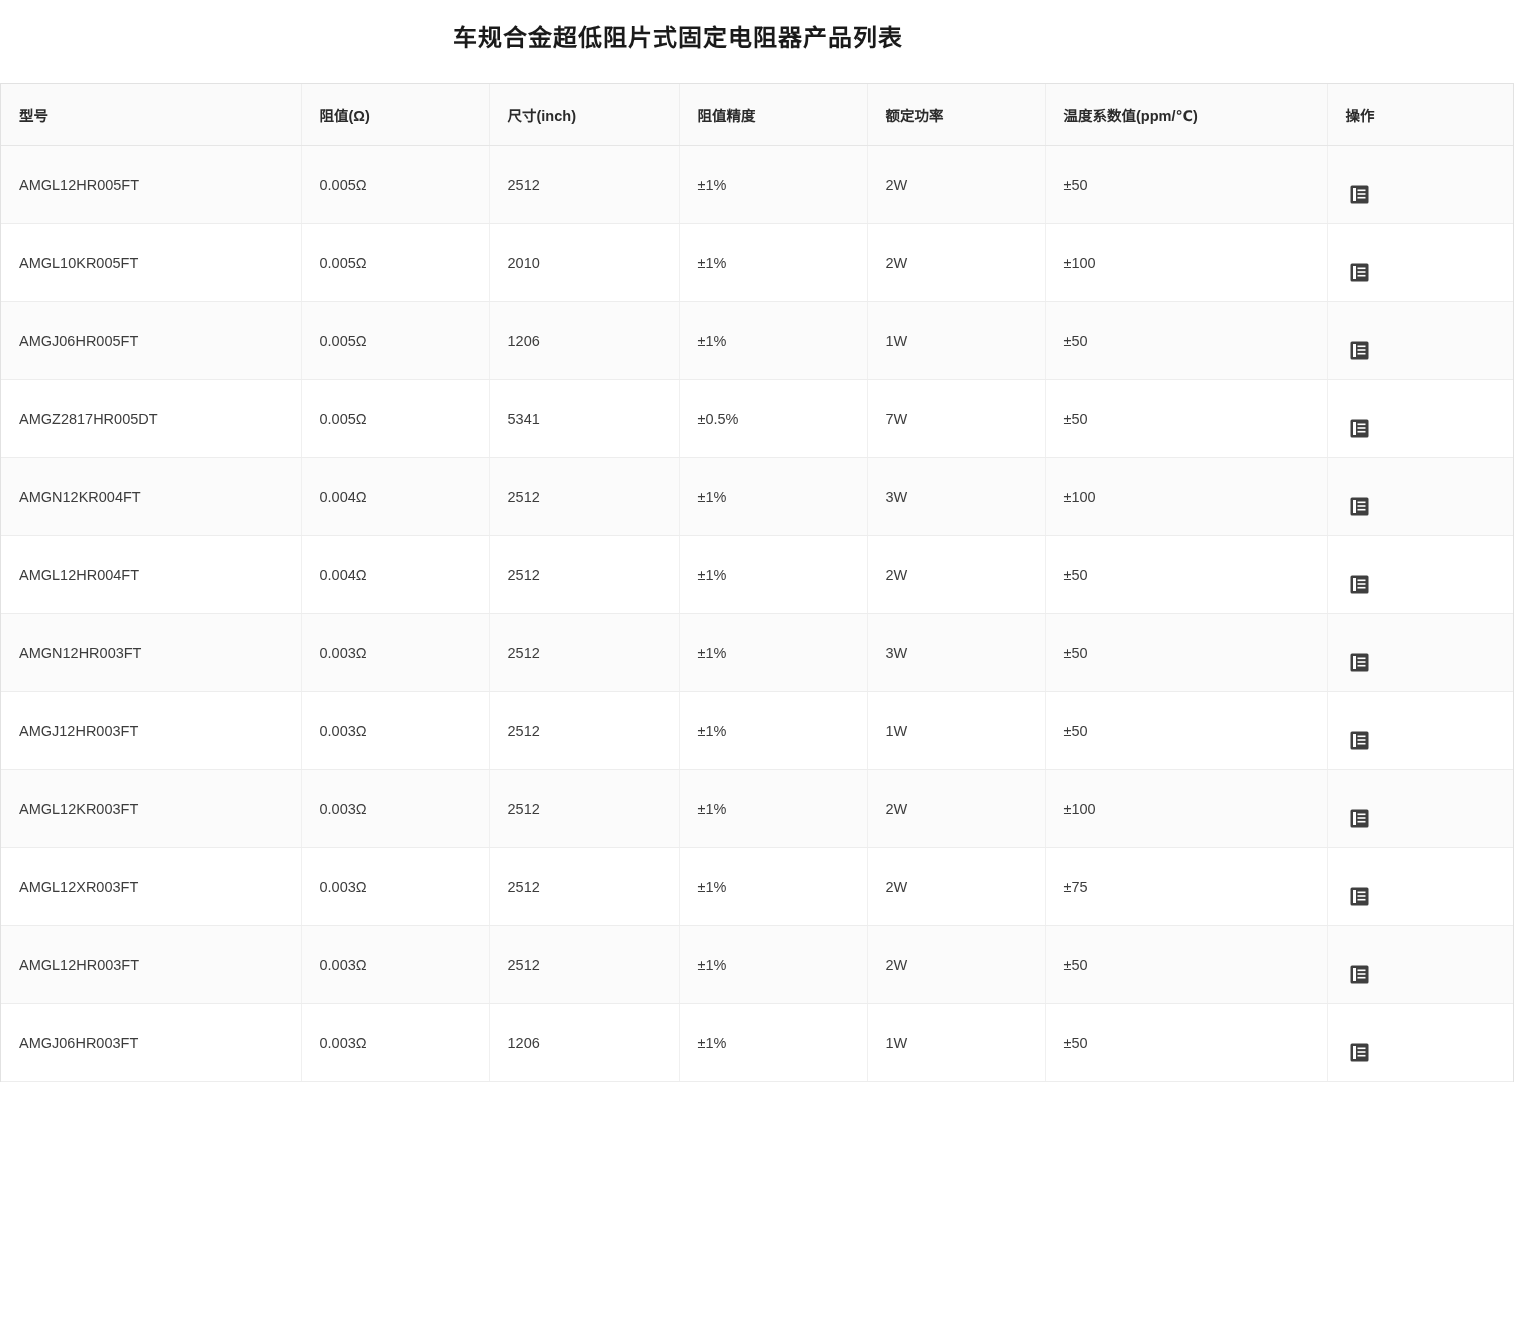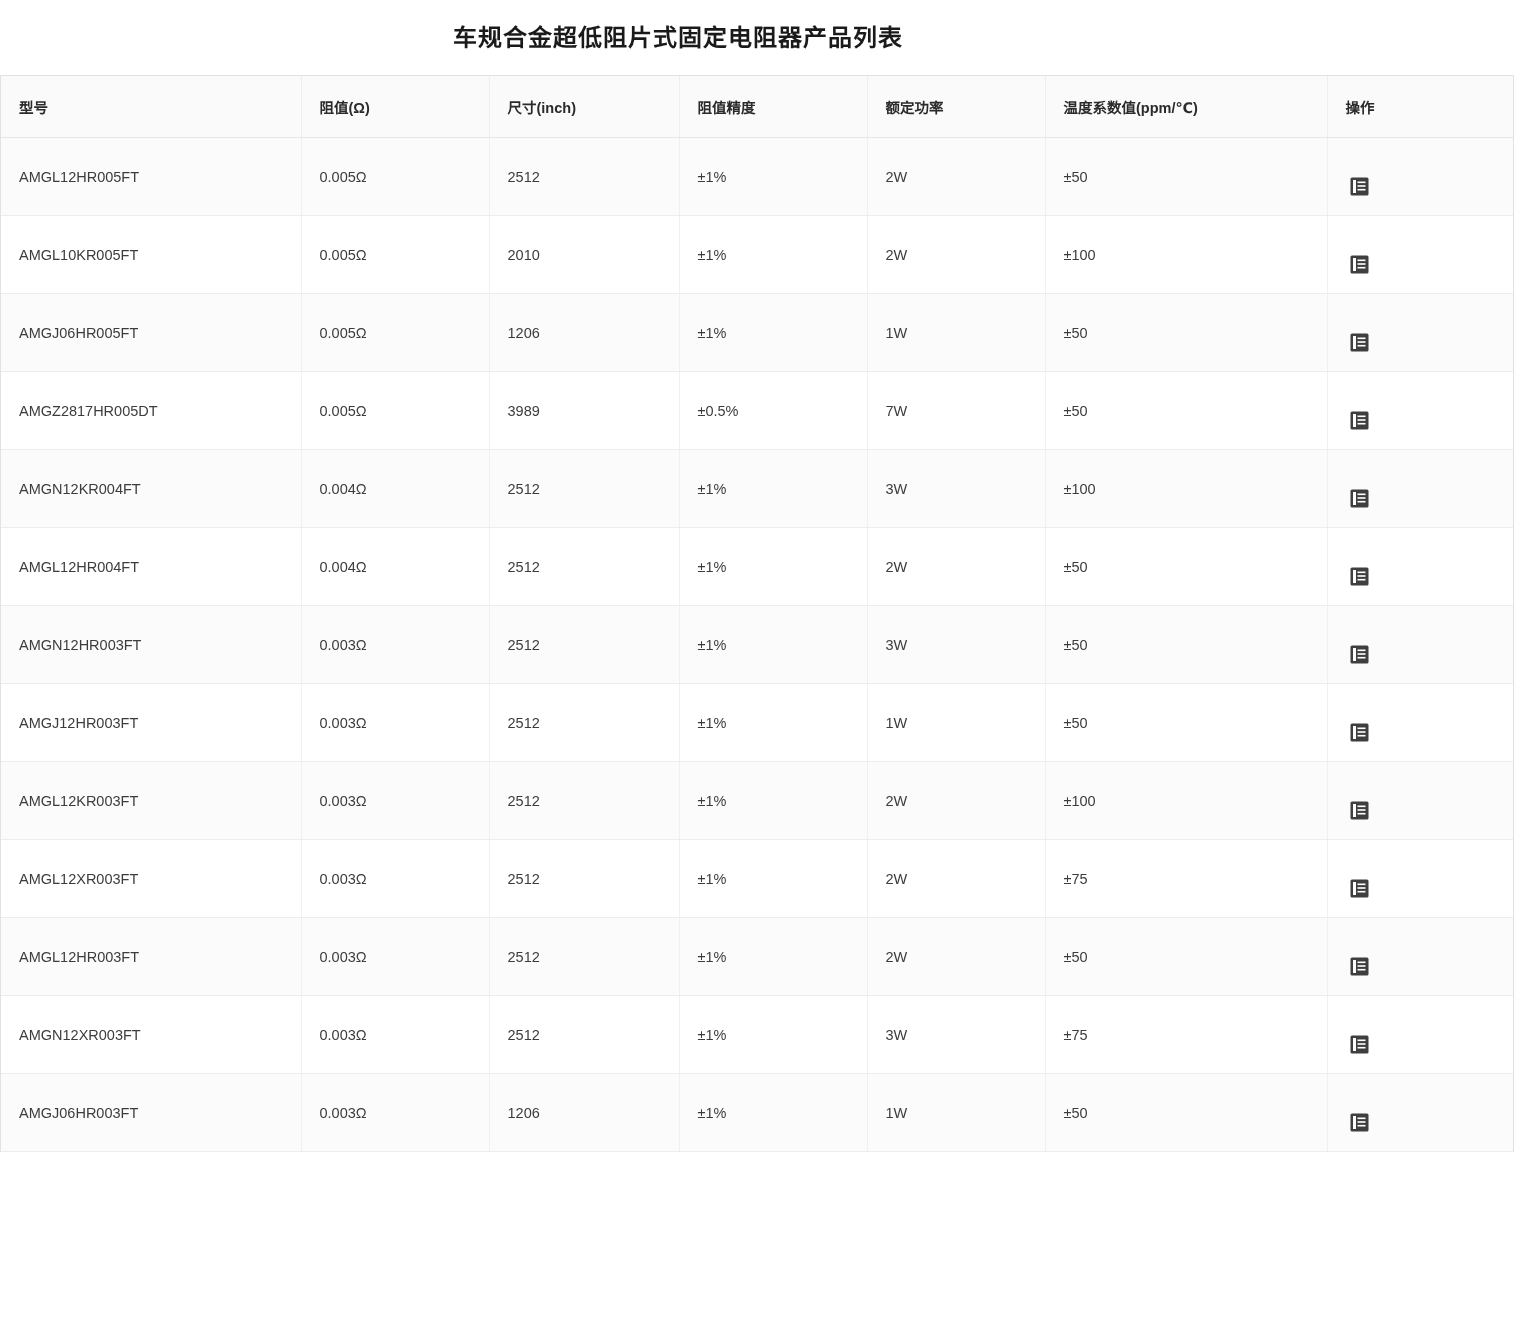--- a/index.html
+++ b/index.html
@@ -23,21 +23,21 @@
     text-align: center;
     font-size: 24px;
     font-weight: bold;
     color: #1a1a1a;
     letter-spacing: 1px;
     padding: 18px 0 22px 0;
     margin: 0;
   }
   .table-wrap {
     width: 1514px;
-    margin: 0 auto;
+    margin: 8px auto;
     border: 1px solid #e2e2e2;
     border-bottom: none;
     box-sizing: border-box;
   }
   table.product-table {
     width: 100%;
     border-collapse: collapse;
     table-layout: fixed;
     font-size: 14.5px;
   }
@@ -172,21 +172,21 @@
                   <rect x="0.5" y="0.5" width="18" height="18" rx="1.5" fill="#3f3f3f"></rect>
                   <rect x="3" y="3" width="3" height="13" fill="#ffffff"></rect>
                   <rect x="7.5" y="4.5" width="8" height="1.6" fill="#ffffff"></rect>
                   <rect x="7.5" y="8.2" width="8" height="1.6" fill="#ffffff"></rect>
                   <rect x="7.5" y="11.9" width="8" height="1.6" fill="#ffffff"></rect>
                 </svg></span></td>
           </tr>
           <tr>
             <td>AMGZ2817HR005DT</td>
             <td>0.005Ω</td>
-            <td>3989</td>
+            <td>5341</td>
             <td>±0.5%</td>
             <td>7W</td>
             <td>±50</td>
             <td class="action-cell"><span class="doc-icon"><svg width="19" height="19" viewBox="0 0 19 19" xmlns="http://www.w3.org/2000/svg">
                   <rect x="0.5" y="0.5" width="18" height="18" rx="1.5" fill="#3f3f3f"></rect>
                   <rect x="3" y="3" width="3" height="13" fill="#ffffff"></rect>
                   <rect x="7.5" y="4.5" width="8" height="1.6" fill="#ffffff"></rect>
                   <rect x="7.5" y="8.2" width="8" height="1.6" fill="#ffffff"></rect>
                   <rect x="7.5" y="11.9" width="8" height="1.6" fill="#ffffff"></rect>
                 </svg></span></td>
@@ -281,35 +281,20 @@
                   <rect x="7.5" y="11.9" width="8" height="1.6" fill="#ffffff"></rect>
                 </svg></span></td>
           </tr>
           <tr>
             <td>AMGL12HR003FT</td>
             <td>0.003Ω</td>
             <td>2512</td>
             <td>±1%</td>
             <td>2W</td>
             <td>±50</td>
-            <td class="action-cell"><span class="doc-icon"><svg width="19" height="19" viewBox="0 0 19 19" xmlns="http://www.w3.org/2000/svg">
-                  <rect x="0.5" y="0.5" width="18" height="18" rx="1.5" fill="#3f3f3f"></rect>
-                  <rect x="3" y="3" width="3" height="13" fill="#ffffff"></rect>
-                  <rect x="7.5" y="4.5" width="8" height="1.6" fill="#ffffff"></rect>
-                  <rect x="7.5" y="8.2" width="8" height="1.6" fill="#ffffff"></rect>
-                  <rect x="7.5" y="11.9" width="8" height="1.6" fill="#ffffff"></rect>
-                </svg></span></td>
-          </tr>
-          <tr>
-            <td>AMGN12XR003FT</td>
-            <td>0.003Ω</td>
-            <td>2512</td>
-            <td>±1%</td>
-            <td>3W</td>
-            <td>±75</td>
             <td class="action-cell"><span class="doc-icon"><svg width="19" height="19" viewBox="0 0 19 19" xmlns="http://www.w3.org/2000/svg">
                   <rect x="0.5" y="0.5" width="18" height="18" rx="1.5" fill="#3f3f3f"></rect>
                   <rect x="3" y="3" width="3" height="13" fill="#ffffff"></rect>
                   <rect x="7.5" y="4.5" width="8" height="1.6" fill="#ffffff"></rect>
                   <rect x="7.5" y="8.2" width="8" height="1.6" fill="#ffffff"></rect>
                   <rect x="7.5" y="11.9" width="8" height="1.6" fill="#ffffff"></rect>
                 </svg></span></td>
           </tr>
           <tr>
             <td>AMGJ06HR003FT</td>

